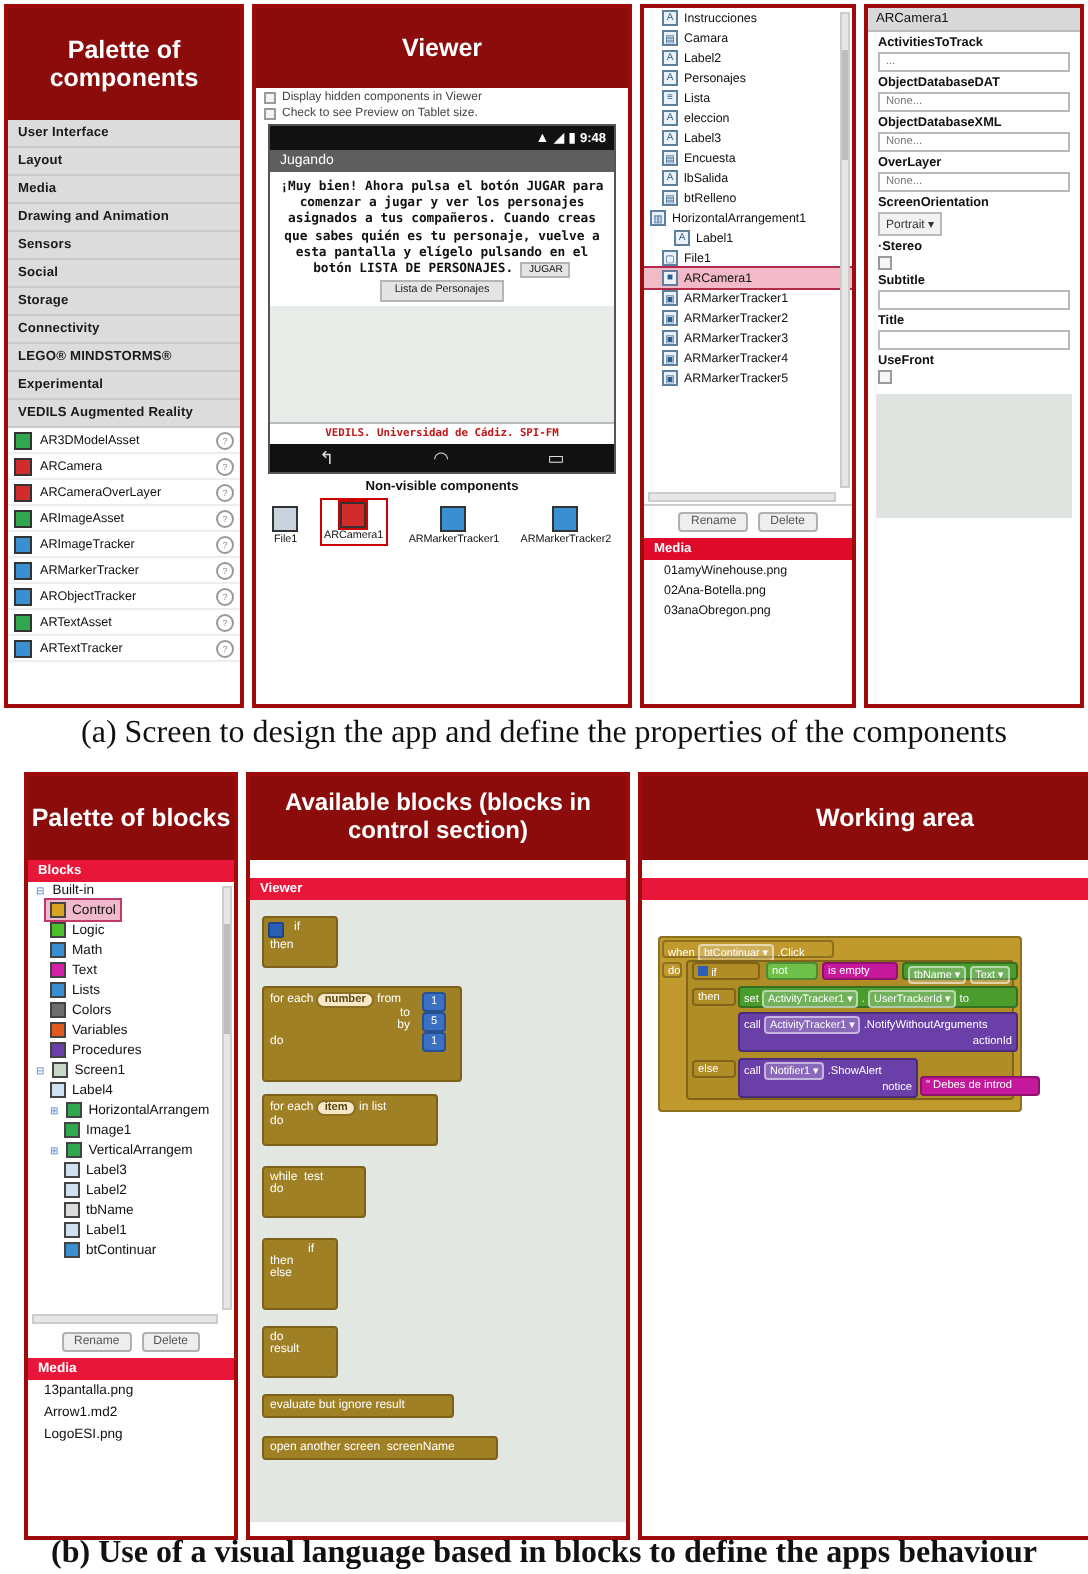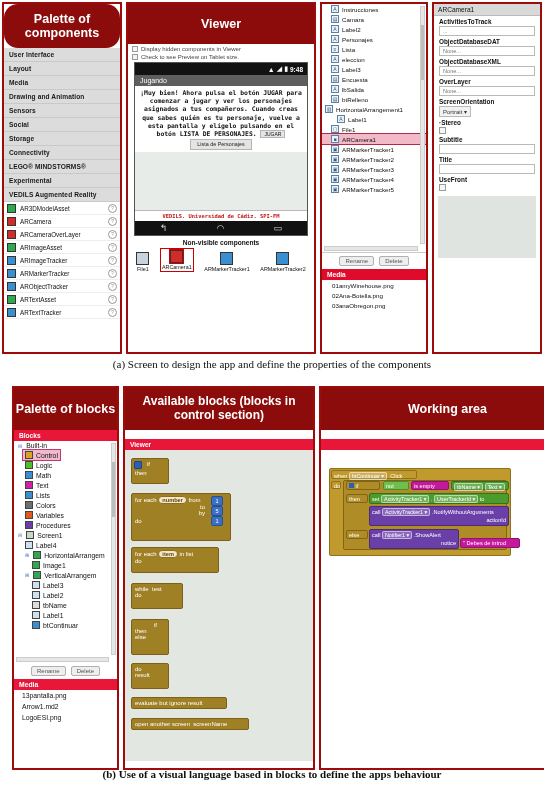--- a/index.html
+++ b/index.html
@@ -13,21 +13,21 @@
   .panel{position:absolute;box-sizing:border-box;border:2px solid #9d0b0b;background:#ffffff;}
   .panel-title{background:#8c0b0b;color:#fff;font-weight:bold;text-align:center;
                display:flex;align-items:center;justify-content:center;line-height:1.15;}
 
   
   #p-palette{left:2px;top:2px;width:120px;height:352px;}
   #p-viewer{left:126px;top:2px;width:190px;height:352px;}
   #p-complist{left:320px;top:2px;width:108px;height:352px;}
   #p-props{left:432px;top:2px;width:110px;height:352px;}
 
-  #p-palette .panel-title,#p-props .panel-title{height:44px;font-size:12.5px;border-radius:14px;}
+  #p-palette .panel-title,#p-props .panel-title{height:56px;font-size:12.5px;}
   #p-viewer .panel-title,#p-complist .panel-title{height:40px;font-size:12.5px;}
 
   
   .cat-list{background:#dcdcdc;}
   .cat{font-size:6.6px;color:#1a1a1a;padding:3px 4px 3px 5px;border-bottom:1px solid #c9c9c9;
        background:#dcdcdc;font-weight:bold;letter-spacing:.1px;}
   .comp-row{display:flex;align-items:center;gap:4px;font-size:6.3px;color:#111;
             padding:1.5px 3px;background:#fff;border-bottom:1px solid #eee;}
   .comp-row .ico{width:9px;height:9px;flex:0 0 9px;border:1px solid #333;box-sizing:border-box;}
   .comp-row .lbl{flex:1;}
@@ -124,21 +124,21 @@
   .w-when{background:#c09a2c;border:1px solid #8d7020;}
   .w-if{background:#b08c26;border:1px solid #806519;}
   .w-green{background:#4a9c2d;border:1px solid #356f20;}
   .w-purple{background:#6a3fa8;border:1px solid #4b2c78;}
   .w-pink{background:#c4199a;border:1px solid #8f1271;}
   .w-lgreen{background:#6fc04a;border:1px solid #4e8c33;}
   .drop{display:inline-block;background:rgba(255,255,255,.22);border:1px solid rgba(255,255,255,.5);
         border-radius:2px;padding:0 2px;font-size:5.4px;}
 
   .caption{position:absolute;left:0;width:544px;text-align:center;color:#111;
-           font-family:"Liberation Serif",serif;font-size:11px;}
+           font-family:"Liberation Serif",serif;font-size:16px;}
   #cap-a{top:358px;}
   #cap-b{top:768px;font-weight:bold;}
 </style>
 </head>
 <body>
 
 <div class="fig" id="fig-a">
 
   <div class="panel" id="p-palette">
     <div class="panel-title">Palette of components</div>

